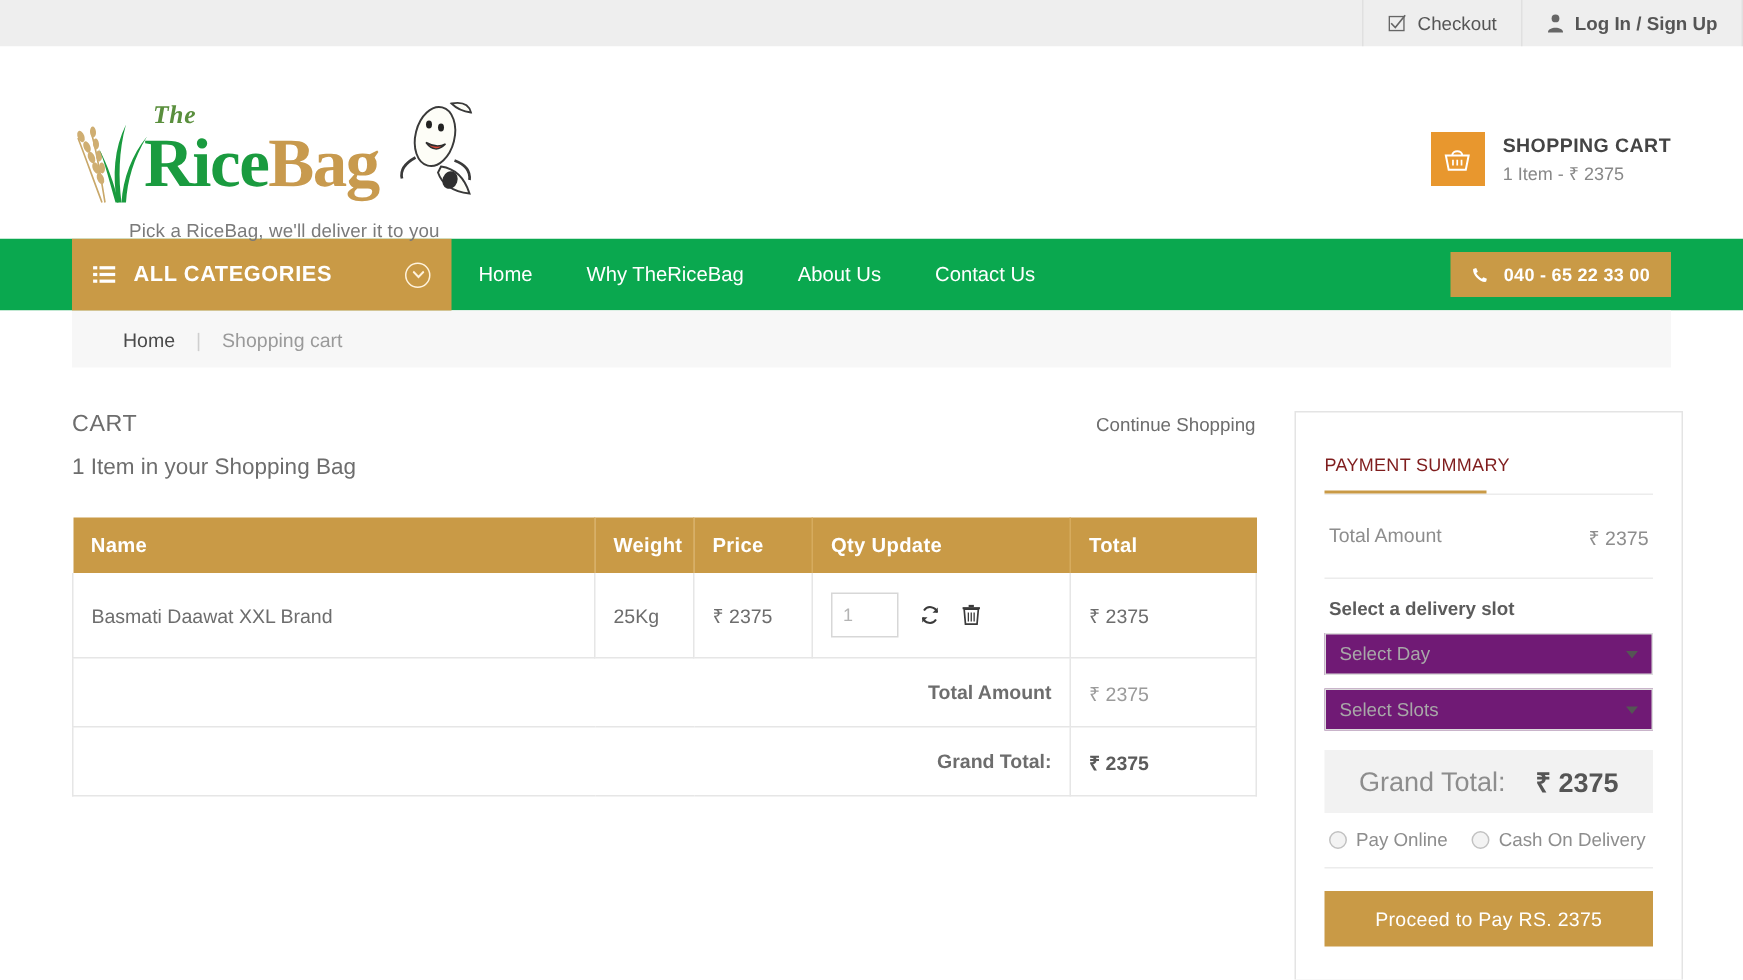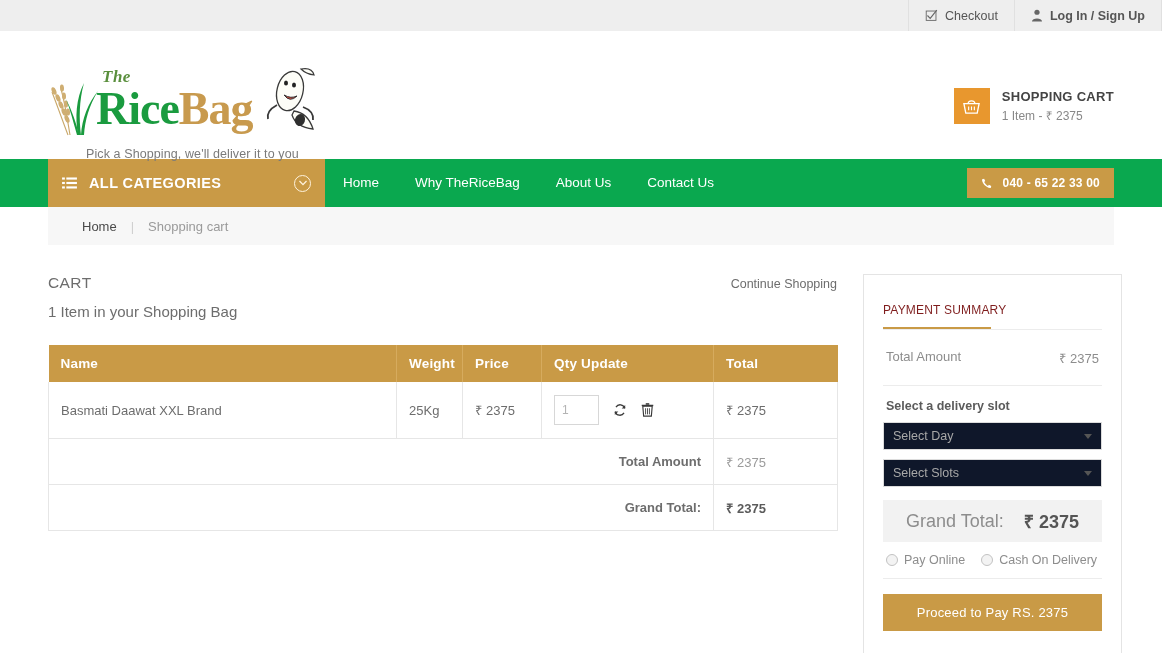--- a/index.html
+++ b/index.html
@@ -76,21 +76,21 @@
   .cart-title { font-size: 13px; font-weight: bold; color: #444; letter-spacing: .3px; }
   .cart-sub { font-size: 12px; color: #888; margin-top: 3px; }
 
   
   .nav {
     height: 48px; background: #0aa84f;
     display: flex; align-items: stretch;
     padding-left: 48px; padding-right: 48px;
   }
   .allcat {
-    width: 277px; background: #c99a46;
+    width: 253px; background: #c99a46;
     display: flex; align-items: center; gap: 12px;
     padding: 0 14px;
     color: #fff; cursor: pointer;
   }
   .allcat-label {
     font-size: 14.5px; font-weight: bold; letter-spacing: .4px;
     flex: 1;
   }
   .chev-circle {
     width: 17px; height: 17px; border-radius: 50%;
@@ -199,21 +199,21 @@
     font-size: 13px; color: #8d8d8d;
     border-bottom: 1px solid #ececec;
   }
   .amount-row .val { color: #8d8d8d; }
   .slot-label {
     font-size: 12.5px; font-weight: bold; color: #5b5b5b;
     margin: 13px 0 9px 3px;
   }
   .sel {
     width: 100%; height: 28px;
-    border: 1px solid #dcdcdc; background: #0f172a;
+    border: 1px solid #dcdcdc; background: #701a75;
     display: flex; align-items: center; justify-content: space-between;
     padding: 0 9px; margin-bottom: 9px;
     font-size: 12.5px; color: #a8a8a8;
     cursor: pointer;
   }
   .caret {
     width: 0; height: 0;
     border-left: 4.5px solid transparent;
     border-right: 4.5px solid transparent;
     border-top: 5.5px solid #555;
@@ -317,21 +317,21 @@
           <ellipse cx="38" cy="20" rx="2" ry="2.6" fill="#222"></ellipse>
           <path d="M28 30 Q34 38 41 31 Q35 34 28 30 Z" fill="#e04a3a" stroke="#2f2f2f" stroke-width="1"></path>
           <path d="M45 4 Q56 2 58 10 Q50 9 45 4 Z" fill="#fdfdf7" stroke="#3a3a3a" stroke-width="1.2"></path>
           <path d="M21 40 Q10 46 12 54" fill="none" stroke="#3a3a3a" stroke-width="1.8"></path>
           <path d="M47 42 Q58 46 57 55" fill="none" stroke="#3a3a3a" stroke-width="1.8"></path>
           <path d="M38 46 Q52 48 57 64 Q40 62 36 50 Z" fill="#fdfdf7" stroke="#3a3a3a" stroke-width="1.3"></path>
           <ellipse cx="44" cy="55" rx="5" ry="6" fill="#2f2f2f" transform="rotate(20 44 55)"></ellipse>
         </svg>
       </span>
     </div>
-    <div class="logo-tagline">Pick a Shopping, we'll deliver it to you</div>
+    <div class="logo-tagline">Pick a RiceBag, we'll deliver it to you</div>
   </div>
 
   <div class="cart-block">
     <div class="cart-icon-box">
       <svg width="19" height="19" viewBox="0 0 20 20">
         <path d="M2 7 h16 l-2 10 h-12 Z" fill="none" stroke="#fff" stroke-width="1.4"></path>
         <path d="M6.5 7 C6.5 3 13.5 3 13.5 7" fill="none" stroke="#fff" stroke-width="1.4"></path>
         <path d="M7 10 v4 M10 10 v4 M13 10 v4" stroke="#fff" stroke-width="1.2"></path>
       </svg>
     </div>

